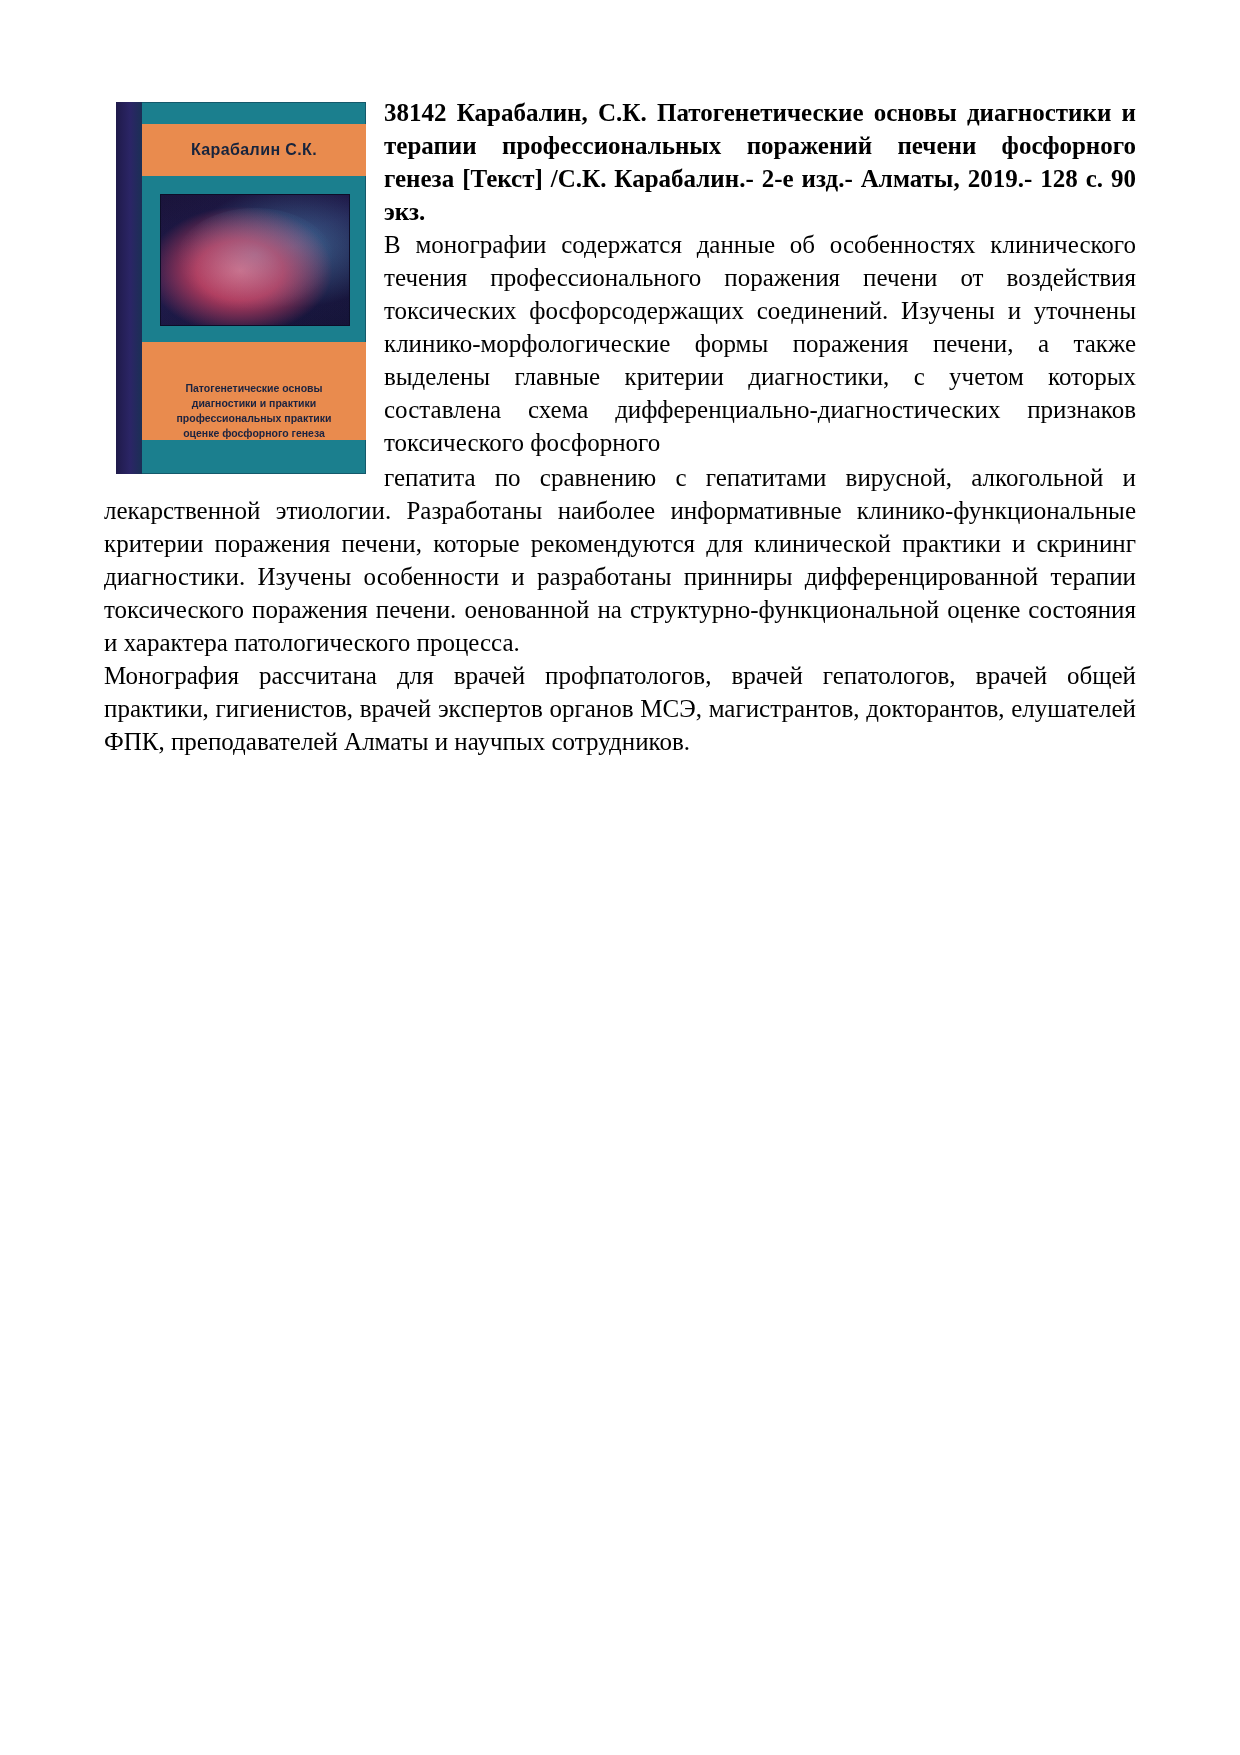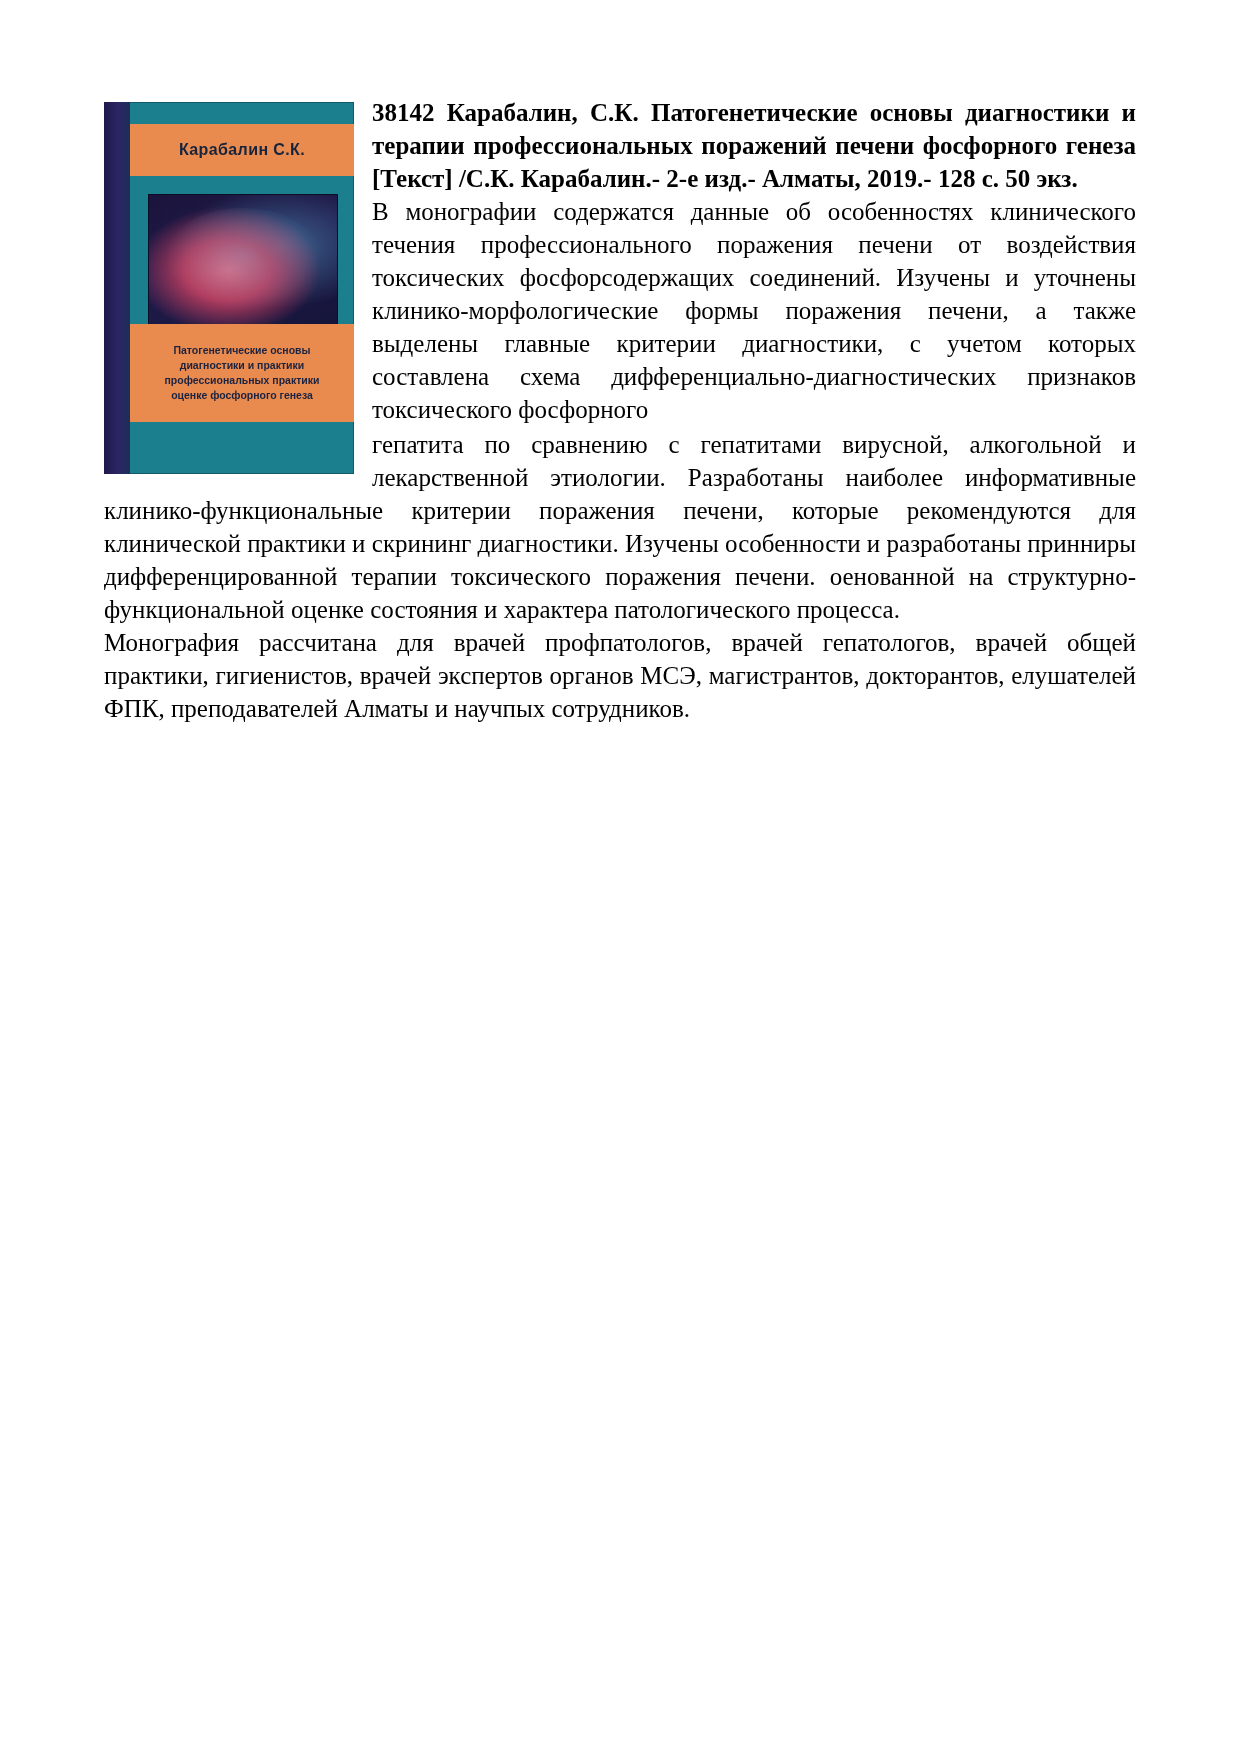--- a/index.html
+++ b/index.html
@@ -30,21 +30,21 @@
     left: 104px;
     top: 96px;
     width: 1032px;
   }
 
   
   .cover {
     float: left;
     width: 250px;
     height: 372px;
-    margin: 6px 18px 4px 0;
+    margin: 6px 18px 4px 12px;
     position: relative;
     background: #1b7f8e;
     box-shadow: 0 0 0 1px #14596b inset;
   }
   .cover .spine {
     position: absolute;
     left: 0; top: 0;
     width: 26px; height: 100%;
     background: linear-gradient(90deg, #1f1a4a 0%, #2b2566 55%, #1b2f55 100%);
   }
@@ -77,27 +77,27 @@
   .cover .photo::after {
     content: "";
     position: absolute;
     left: 8%; top: 10%;
     width: 84%; height: 80%;
     border-radius: 50% 50% 46% 46%;
     background: radial-gradient(ellipse at 50% 45%, rgba(120,200,235,0.28), rgba(20,20,60,0) 70%);
   }
   .cover .title-band {
     position: absolute;
-    left: 26px; top: 222px;
+    left: 26px; top: 240px;
     width: 224px; height: 98px;
     background: #e98b4e;
     display: flex;
     flex-direction: column;
     align-items: center;
-    justify-content: center;
+    justify-content: flex-end;
     gap: 2px;
     padding: 0 6px;
     box-sizing: border-box;
   }
   .cover .title-band div {
     font-family: "Liberation Sans", sans-serif;
     font-weight: bold;
     font-size: 10.5px;
     line-height: 1.25;
     color: #1b2340;
@@ -134,20 +134,20 @@
       </div>
       <div class="photo"></div>
       <div class="title-band">
         <div>Патогенетические основы</div>
         <div>диагностики и  практики</div>
         <div>профессиональных практики</div>
         <div>оценке фосфорного генеза</div>
       </div>
     </div>
 
-    <p class="para bold">38142  Карабалин, С.К.      Патогенетические основы диагностики и терапии профессиональных поражений печени фосфорного генеза [Текст] /С.К. Карабалин.- 2-е изд.- Алматы, 2019.- 128 с. 50 экз.</p>
+    <p class="para bold">38142  Карабалин, С.К.      Патогенетические основы диагностики и терапии профессиональных поражений печени фосфорного генеза [Текст] /С.К. Карабалин.- 2-е изд.- Алматы, 2019.- 128 с. 90 экз.</p>
     <p class="para">В монографии содержатся данные об особенностях клинического течения профессионального поражения печени от воздействия токсических фосфорсодержащих соединений. Изучены и уточнены клинико-морфологические формы поражения печени, а также выделены главные критерии диагностики, с учетом которых составлена схема дифференциально-диагностических признаков токсического фосфорного</p>
     <div class="gap-small"></div>
     <p class="para">гепатита по сравнению с гепатитами вирусной, алкогольной и лекарственной этиологии. Разработаны наиболее информативные клинико-функциональные критерии поражения печени, которые рекомендуются для клинической практики и скрининг диагностики. Изучены особенности и разработаны принниpы дифференцированной терапии токсического поражения печени. оенованной на структурно-функциональной оценке состояния и характера патологического процесса.</p>
     <p class="para">Монография рассчитана для врачей профпатологов, врачей гепатологов, врачей общей практики, гигиенистов, врачей экспертов органов МСЭ, магистрантов, докторантов, елушателей ФПК, преподавателей Алматы и научпых сотрудников.</p>
 
   </div>
 </div>
 
 </body></html>

